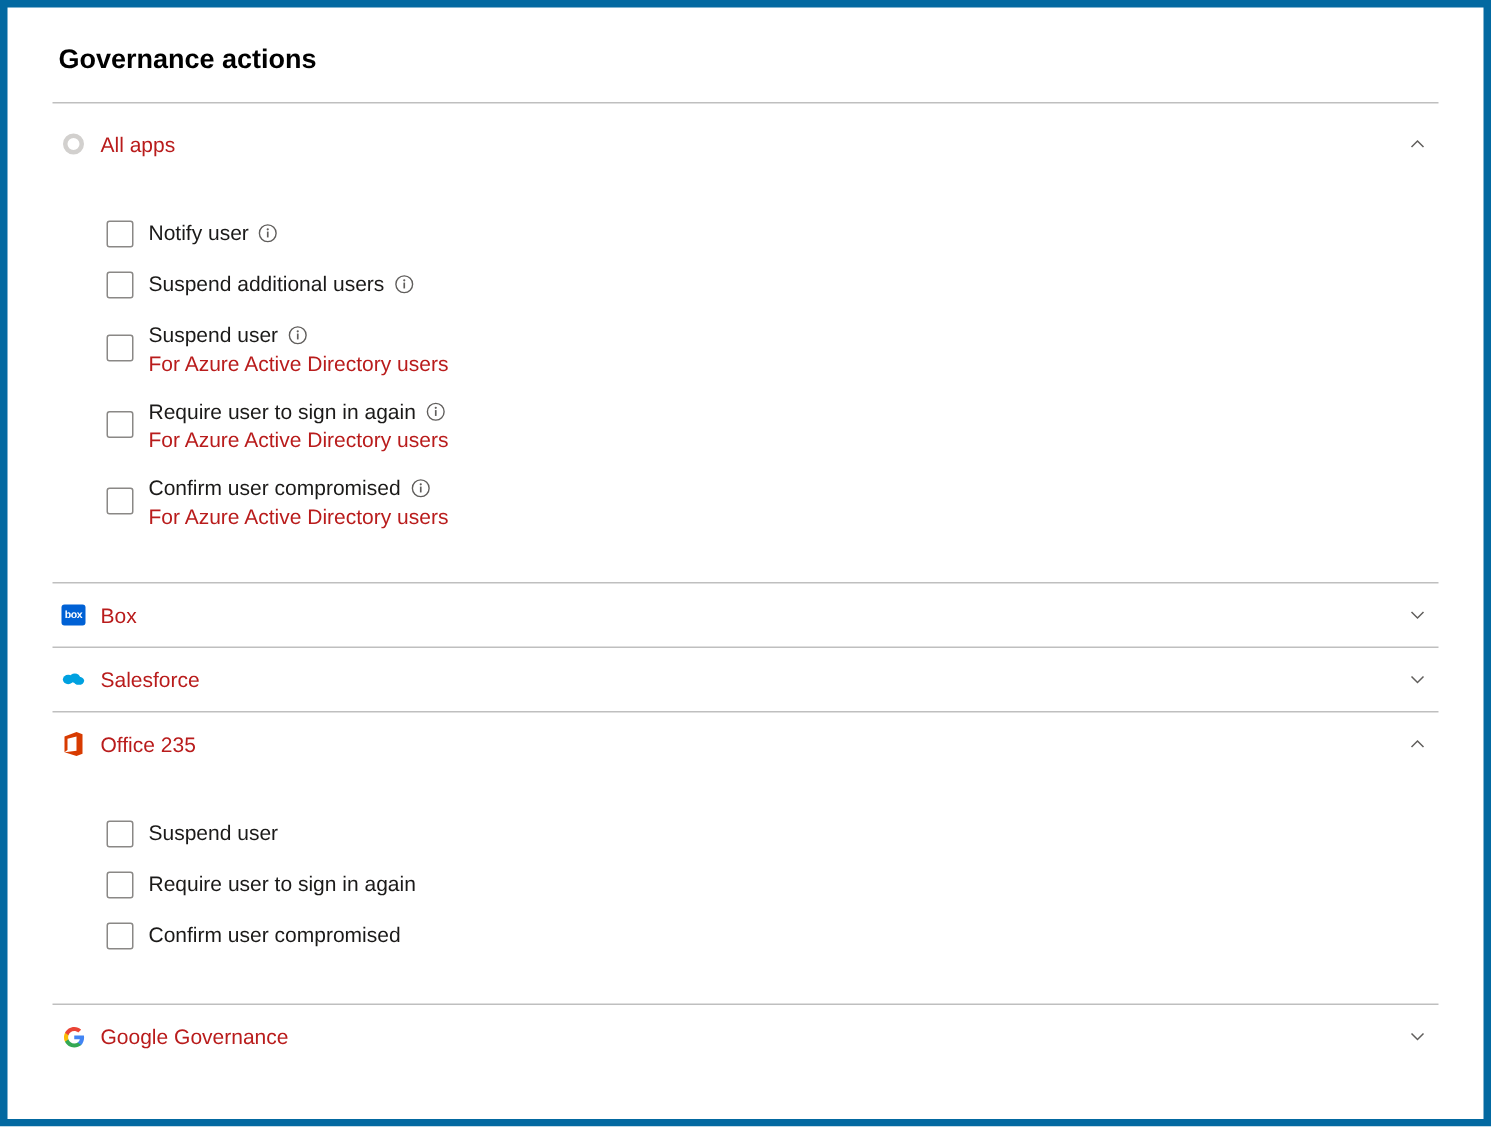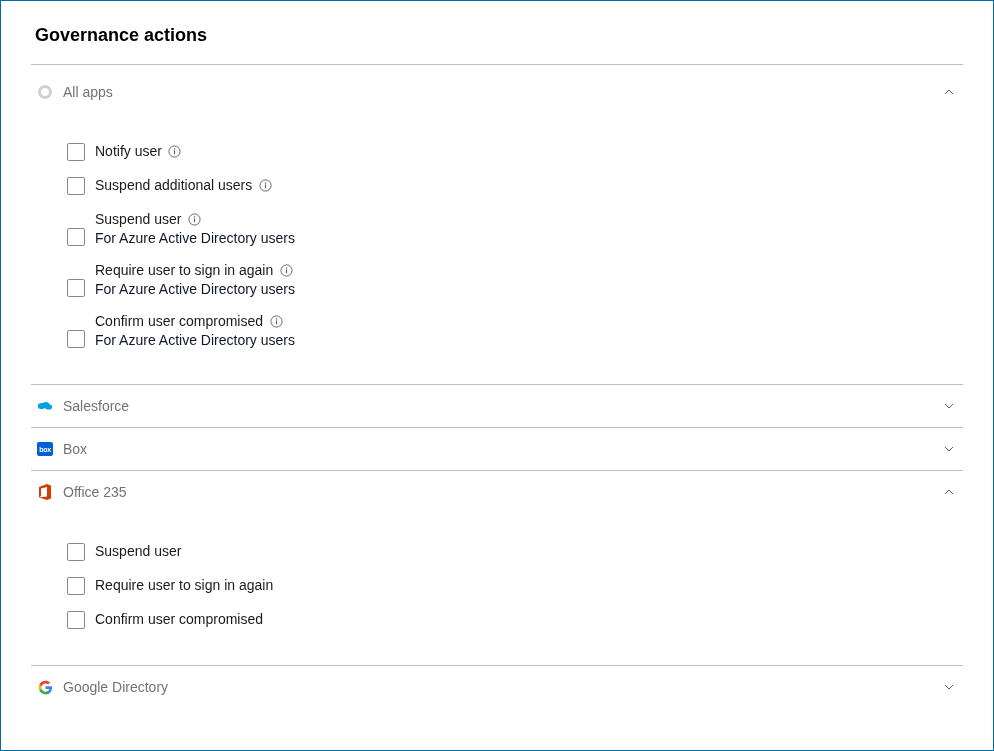--- a/index.html
+++ b/index.html
@@ -7,21 +7,21 @@
     margin: 0;
     padding: 0;
     font-family: "Segoe UI", -apple-system, BlinkMacSystemFont, sans-serif;
     font-size: 14px;
     color: #323130;
     background: #fff;
   }
   .panel {
     width: 994px;
     height: 751px;
-    border: 1px solid #0369a1;
+    border: 5px solid #0369a1;
     padding: 16px 30px 18px 30px;
   }
   .title {
     font-size: 18px;
     font-weight: 600;
     margin: 8px 0 18px 4px;
     color: #000;
   }
   .hr-top {
     border: none;
@@ -42,36 +42,36 @@
     height: 16px;
     margin-right: 10px;
     display: flex;
     align-items: center;
     justify-content: center;
     flex-shrink: 0;
   }
   .section-header .app-label {
     flex: 1;
     font-size: 14px;
-    color: #737373;
+    color: #b91c1c;
   }
   .chevron {
     width: 12px;
     height: 12px;
     display: flex;
     align-items: center;
     justify-content: center;
     color: #605e5c;
   }
   .options {
     padding: 8px 0 22px 36px;
   }
   .option-row {
     display: flex;
-    align-items: flex-end;
+    align-items: center;
     margin: 14px 0 14px 0;
   }
   .options .option-row:first-child { margin-top: 20px; }
   .checkbox {
     width: 18px;
     height: 18px;
     border: 1px solid #8a8886;
     border-radius: 2px;
     margin-right: 10px;
     flex-shrink: 0;
@@ -85,21 +85,21 @@
   .option-label-line {
     display: flex;
     align-items: center;
     gap: 6px;
     line-height: 20px;
   }
   .option-label {
     color: #1b1a19;
   }
   .option-sub {
-    color: #0f172a;
+    color: #b91c1c;
     font-size: 14px;
     margin-top: 1px;
   }
   .info-icon {
     width: 14px;
     height: 14px;
     display: inline-flex;
     align-items: center;
     justify-content: center;
     color: #605e5c;
@@ -214,42 +214,42 @@
             </span>
           </div>
           <div class="option-sub">For Azure Active Directory users</div>
         </div>
       </div>
     </div>
   </div>
 
   <div class="section">
     <div class="section-header">
+      <span class="app-icon">
+          <span class="box-icon">box</span>
+        </span>
+      <span class="app-label">Box</span>
+      <span class="chevron">
+        <svg width="12" height="12" viewBox="0 0 12 12">
+            <path d="M2 4 L6 8 L10 4" fill="none" stroke="currentColor" stroke-width="1"></path>
+          </svg>
+      </span>
+    </div>
+  </div>
+
+  <div class="section">
+    <div class="section-header">
       <span class="app-icon sf-icon">
         <svg width="18" height="12" viewBox="0 0 18 12">
             <ellipse cx="5" cy="6" rx="4" ry="3.5" fill="#00a1e0"></ellipse>
             <ellipse cx="10" cy="5" rx="4" ry="3.5" fill="#00a1e0"></ellipse>
             <ellipse cx="13" cy="7" rx="4" ry="3" fill="#00a1e0"></ellipse>
           </svg>
       </span>
       <span class="app-label">Salesforce</span>
-      <span class="chevron">
-        <svg width="12" height="12" viewBox="0 0 12 12">
-            <path d="M2 4 L6 8 L10 4" fill="none" stroke="currentColor" stroke-width="1"></path>
-          </svg>
-      </span>
-    </div>
-  </div>
-
-  <div class="section">
-    <div class="section-header">
-      <span class="app-icon">
-          <span class="box-icon">box</span>
-        </span>
-      <span class="app-label">Box</span>
       <span class="chevron">
         <svg width="12" height="12" viewBox="0 0 12 12">
             <path d="M2 4 L6 8 L10 4" fill="none" stroke="currentColor" stroke-width="1"></path>
           </svg>
       </span>
     </div>
   </div>
 
   <div class="section">
     <div class="section-header">
@@ -296,21 +296,21 @@
   <div class="section" style="border-bottom:none">
     <div class="section-header">
       <span class="app-icon gw-icon">
         <svg width="15" height="15" viewBox="0 0 48 48">
           <path fill="#4285F4" d="M45 24.5c0-1.6-.1-3.1-.4-4.5H24v8.5h11.8c-.5 2.8-2 5.1-4.3 6.7v5.6h7C42.6 37 45 31.3 45 24.5z"></path>
           <path fill="#34A853" d="M24 46c5.9 0 10.9-2 14.5-5.3l-7-5.6c-2 1.3-4.5 2.1-7.5 2.1-5.8 0-10.7-3.9-12.4-9.1H4.3v5.7C7.9 41 15.4 46 24 46z"></path>
           <path fill="#FBBC05" d="M11.6 28.1c-.5-1.3-.7-2.7-.7-4.1s.3-2.8.7-4.1v-5.7H4.3C2.8 17.2 2 20.5 2 24s.8 6.8 2.3 9.8l7.3-5.7z"></path>
           <path fill="#EA4335" d="M24 10.8c3.2 0 6.1 1.1 8.4 3.3l6.3-6.3C34.9 4.1 29.9 2 24 2 15.4 2 7.9 7 4.3 14.2l7.3 5.7C13.3 14.7 18.2 10.8 24 10.8z"></path>
         </svg>
       </span>
-      <span class="app-label">Google Directory</span>
+      <span class="app-label">Google Governance</span>
       <span class="chevron">
         <svg width="12" height="12" viewBox="0 0 12 12">
             <path d="M2 4 L6 8 L10 4" fill="none" stroke="currentColor" stroke-width="1"></path>
           </svg>
       </span>
     </div>
   </div>
 
 </div>
 

